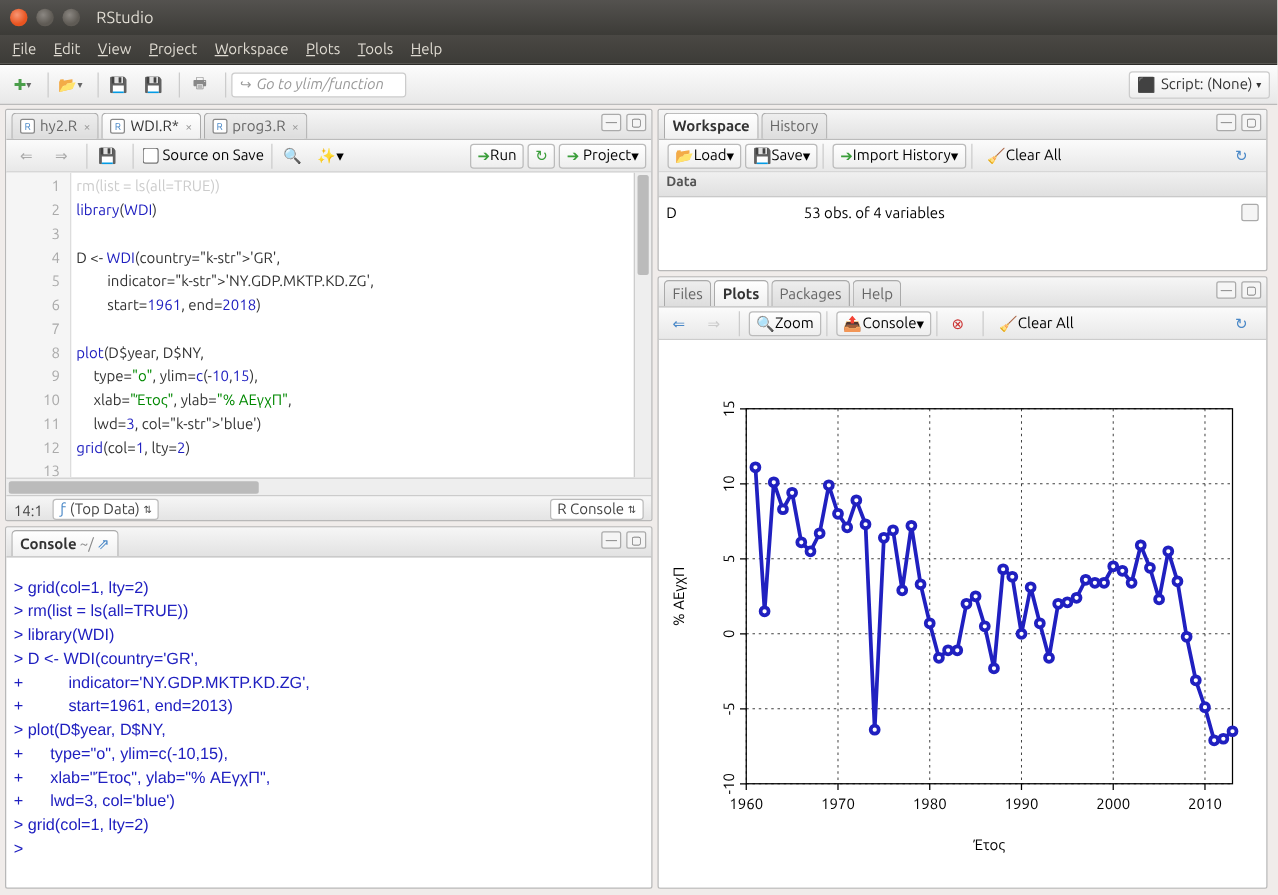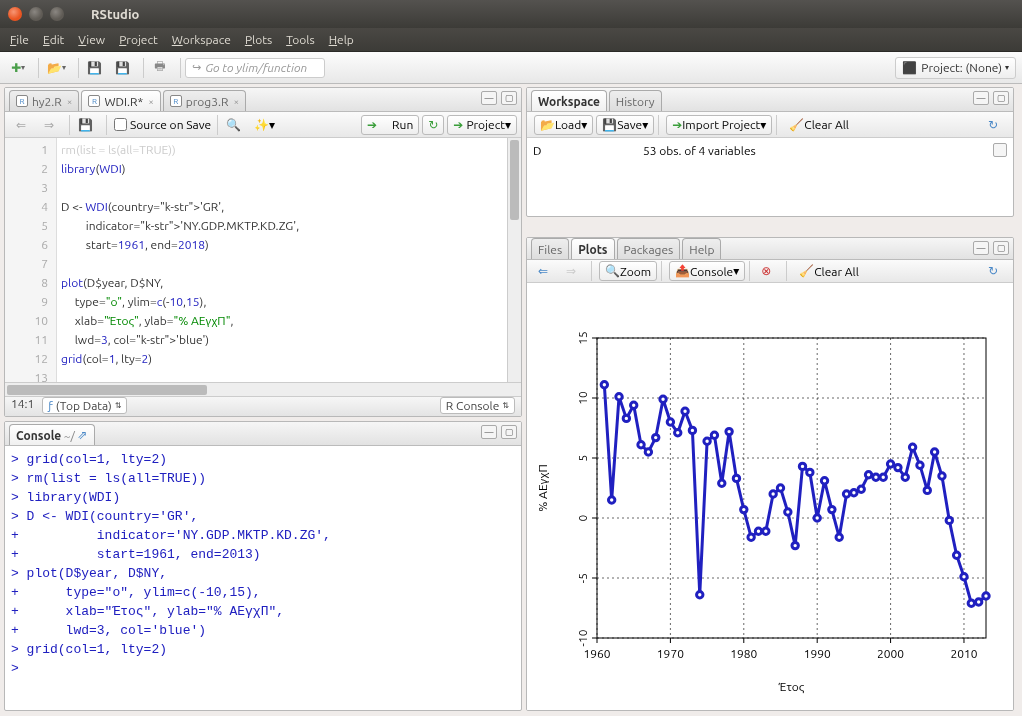--- a/index.html
+++ b/index.html
@@ -2,21 +2,21 @@
 <html><head>
 <meta charset="utf-8">
 <style>
 *{box-sizing:border-box;margin:0;padding:0;font-family:"Ubuntu","DejaVu Sans",sans-serif;font-size:12px}
 body{background:#f0ecea;width:1022px;height:716px;overflow:hidden}
 .titlebar{height:28px;background:linear-gradient(to bottom,#54524f,#3c3b37);display:flex;align-items:center;padding:0 8px;color:#dfdbd2}
 .winbtn{width:14px;height:14px;border-radius:50%;margin-right:7px;display:inline-block}
 .wb-close{background:radial-gradient(circle at 40% 35%,#f79674,#e95420 60%)}
 .wb-min{background:radial-gradient(circle at 40% 35%,#8b8782,#5f5b55 60%)}
 .wb-max{background:radial-gradient(circle at 40% 35%,#8b8782,#5f5b55 60%)}
-.titlebar .title{font-weight:bold;margin-left:20px;font-size:13px}
+.titlebar .title{font-weight:normal;margin-left:6px;font-size:13px}
 .menubar{height:24px;background:linear-gradient(to bottom,#4a4844,#3c3b37);display:flex;align-items:center;padding:0 10px;color:#dfdbd2;border-bottom:1px solid #2b2a27}
 .menubar span{margin-right:14px;cursor:default}
 .menubar span:first-letter{text-decoration:underline}
 .toolbar-main{height:32px;background:linear-gradient(to bottom,#fcfcfc,#e8e8e8);border-bottom:1px solid #bbb;display:flex;align-items:center;padding:0 6px}
 .tbtn{display:inline-flex;align-items:center;justify-content:center;min-width:24px;height:22px;margin-right:4px;border:1px solid transparent;border-radius:3px;padding:0 3px;cursor:default}
 .sep{width:1px;height:20px;background:#ccc;margin:0 4px}
 .goto{flex:0 0 140px;height:20px;border:1px solid #ccc;border-radius:3px;background:#fff;padding:0 6px;color:#999;display:flex;align-items:center;font-style:italic;font-size:11px}
 .proj{margin-left:auto;display:flex;align-items:center;height:22px;padding:0 6px;border:1px solid #ccc;border-radius:3px;background:linear-gradient(#fff,#eee);color:#333}
 .content{display:flex;height:630px}
 .left{width:524px;display:flex;flex-direction:column;padding:3px 2px 3px 4px}
@@ -30,23 +30,23 @@
 .panectrl{position:absolute;right:4px;top:3px;display:flex;gap:4px}
 .panectrl span{width:16px;height:14px;border:1px solid #aaa;border-radius:2px;background:#f5f5f5;display:flex;align-items:center;justify-content:center;font-size:9px;color:#666}
 .edtool{height:26px;background:linear-gradient(#fbfbfb,#e8e8e8);border-bottom:1px solid #ccc;display:flex;align-items:center;padding:0 4px;font-size:11px}
 .edtool .btn{display:inline-flex;align-items:center;height:20px;padding:0 5px;border:1px solid #bbb;border-radius:3px;background:linear-gradient(#fff,#eee);margin-left:3px}
 .editor{flex:1;display:flex;font-family:"DejaVu Sans Mono",monospace;font-size:13px;overflow:hidden;position:relative}
 .gutter{width:52px;background:#f5f5f5;border-right:1px solid #ddd;text-align:right;padding:2px 8px 2px 2px;color:#aaa;line-height:19px}
 .code{flex:1;padding:2px 4px;line-height:19px;white-space:pre;color:#333;overflow:hidden}
 .k-fn{color:#2020c0}
 .k-str{color:#008800}
 .k-num{color:#2020c0}
-.edstatus{height:20px;background:linear-gradient(#f6f6f6,#e4e4e4);border-top:1px solid #ccc;display:flex;align-items:flex-start;padding:0 6px;font-size:11px;color:#444}
+.edstatus{height:20px;background:linear-gradient(#f6f6f6,#e4e4e4);border-top:1px solid #ccc;display:flex;align-items:flex-end;padding:0 6px;font-size:11px;color:#444}
 .edstatus .drop{border:1px solid #bbb;border-radius:3px;background:#fff;padding:1px 5px;display:flex;align-items:center}
-.console-body{flex:1;padding:4px 6px;font-family:Liberation Mono, monospace;font-size:13px;line-height:19px;color:#2020c0;white-space:pre;overflow:hidden}
+.console-body{flex:1;padding:14px 6px;font-family:Liberation Sans, sans-serif;font-size:13px;line-height:19px;color:#2020c0;white-space:pre;overflow:hidden}
 .ws-hdr{height:20px;background:linear-gradient(#f0f0f0,#e0e0e0);border-bottom:1px solid #bbb;padding:2px 6px;font-size:11px;font-weight:bold;color:#555}
 .ws-row{height:24px;display:flex;align-items:center;padding:0 6px;font-family:"DejaVu Sans Mono",monospace;font-size:13px;background:#fff;}
 .ws-row .nm{width:110px}
 .ws-row .ic{margin-left:auto;width:14px;height:14px;border:1px solid #aaa;background:#f5f5f5;border-radius:2px}
 .plot-area{flex:1;position:relative;background:#fff}
 svg{display:block}
 .scroll{height:14px;background:#eee;border-top:1px solid #ccc}
 </style>
 </head>
 <body>
@@ -87,21 +87,21 @@
       <span style="color:#4a88c7">💾</span>
     </span>
   <span class="sep"></span>
   <span class="tbtn">
       <span style="color:#888">🖶</span>
     </span>
   <span class="sep"></span>
   <span class="goto">↪ <span style="margin-left:4px">Go to ylim/function</span></span>
   <span class="proj">
       <span style="color:#4a88c7;margin-right:4px">⬛</span>
-      <span>Project: (None)</span> 
+      <span>Script: (None)</span> 
       <span style="font-size:8px;margin-left:3px">▾</span>
     </span>
 </div>
 
 <div class="content">
   <div class="left">
 
     <div class="pane" style="height:330px">
       <div class="tabs">
         <div class="tab inactive">
@@ -131,21 +131,21 @@
         <span class="tbtn" style="color:#4a88c7">💾</span>
         <span class="sep"></span>
         <input type="checkbox" style="margin: 0px 3px;">
         <span>Source on Save</span>
         <span class="sep" style="margin-left:6px"></span>
         <span class="tbtn">🔍</span>
         <span class="tbtn">✨▾</span>
         <span style="flex:1"></span>
         <span class="btn">
             <span style="color:#3a9e3a">➔</span>
-            <span style="margin-left:15px">Run</span>
+            <span style="margin-left:0">Run</span>
           </span>
         <span class="btn" style="color:#3a9e3a">↻</span>
         <span class="btn"><span style="color:#3a9e3a">➔</span><span style="margin-left:3px">Project</span> ▾</span>
       </div>
       <div class="editor">
         <div class="gutter">1<br>2<br>3<br>4<br>5<br>6<br>7<br>8<br>9<br>10<br>11<br>12<br>13<br>14</div>
         <div class="code" id="code-area"><span style="color:#ccc">rm(list = ls(all=TRUE))</span>
 <span class="k-fn">library</span>(<span class="k-fn">WDI</span>)
 
 D &lt;- <span class="k-fn">WDI</span>(country=<span class="&lt;span">"k-str"</span>&gt;'GR',
@@ -217,34 +217,35 @@
           </div>
         <div class="panectrl">
             <span>—</span>
             <span>▢</span>
           </div>
       </div>
       <div class="edtool">
         <span class="btn"><span style="color:#d9a72f">📂</span> <span>Load</span>▾</span>
         <span class="btn"><span style="color:#4a88c7">💾</span> <span>Save</span>▾</span>
         <span class="sep"></span>
-        <span class="btn"><span style="color:#3a9e3a">➔</span> <span>Import Project</span>▾</span>
+        <span class="btn"><span style="color:#3a9e3a">➔</span> <span>Import History</span>▾</span>
         <span class="sep"></span>
         <span class="btn" style="border:none;background:none">🧹 <span>Clear All</span></span>
         <span style="flex:1"></span>
         <span class="tbtn" style="color:#4a88c7">↻</span>
       </div>
+      <div class="ws-hdr">Data</div>
       <div class="ws-row">
         <span class="nm">D</span>
         <span>53 obs. of 4 variables</span>
         <span class="ic"></span>
       </div>
     </div>
 
-    <div class="pane" style="flex:1;margin-top:20px">
+    <div class="pane" style="flex:1;margin-top:4px">
       <div class="tabs">
         <div class="tab inactive">
             <span>Files</span>
           </div>
         <div class="tab">
             <b>Plots</b>
           </div>
         <div class="tab inactive">
             <span>Packages</span>
           </div>

